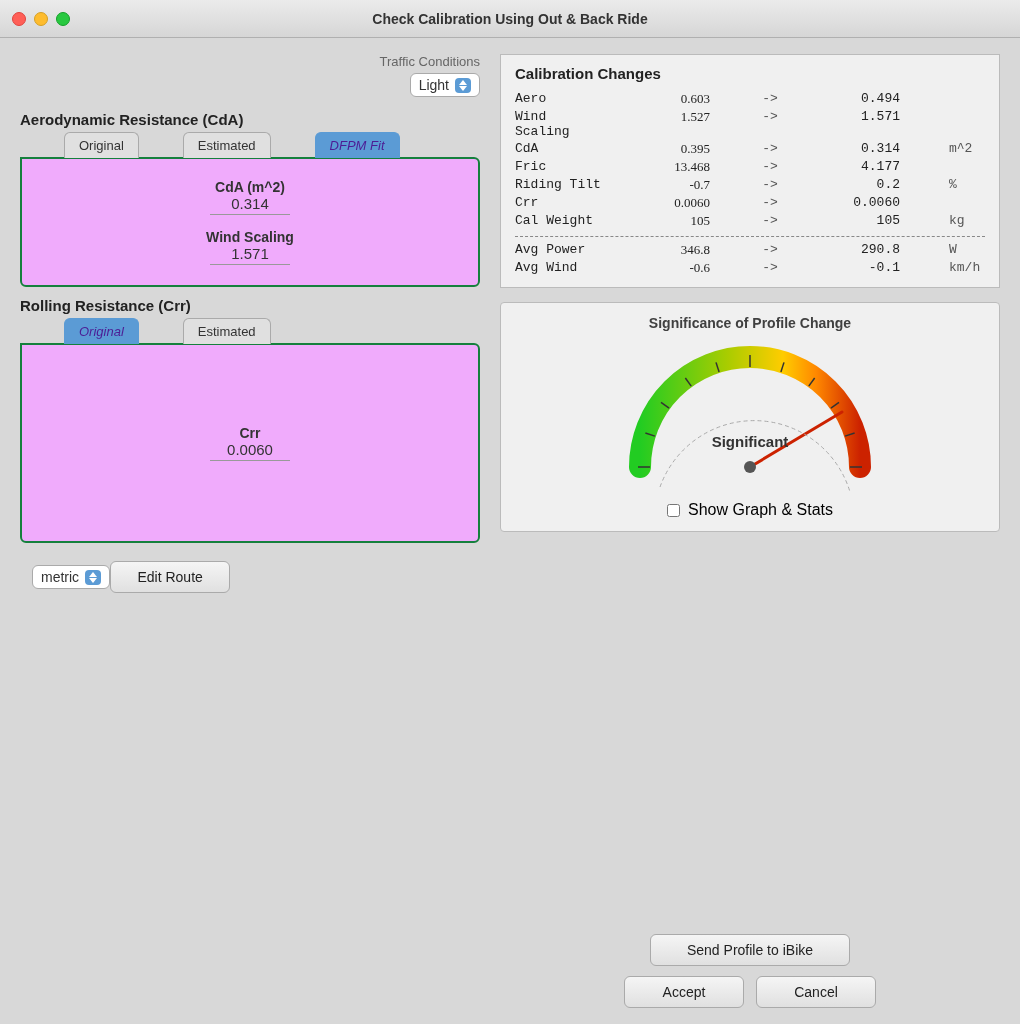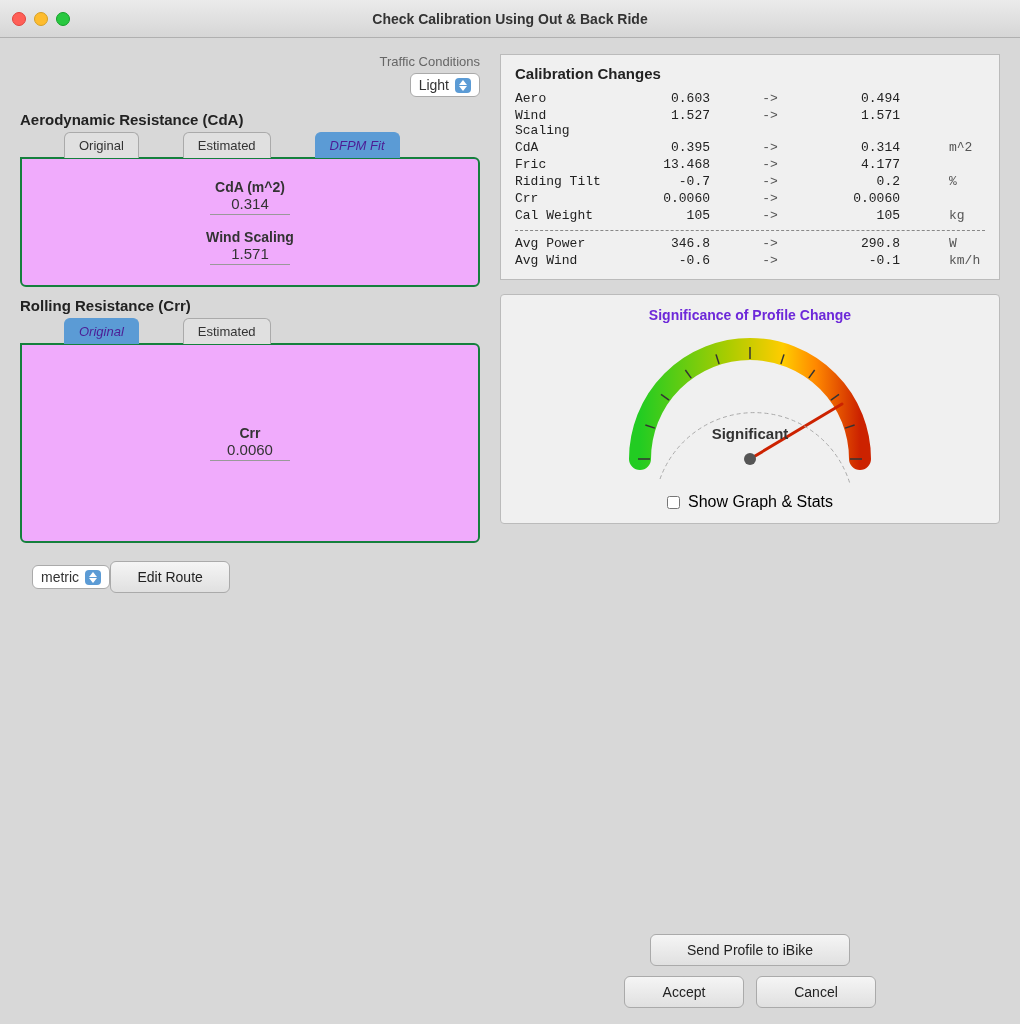--- a/index.html
+++ b/index.html
@@ -208,39 +208,39 @@
     .cal-row {
       display: flex;
       justify-content: space-between;
       padding: 1px 0;
     }
     .cal-row.divider {
       border-bottom: 1px dashed #888;
       margin: 4px 0;
     }
     .cal-label { flex: 0 0 90px; }
-    .cal-from { flex: 0 0 60px; text-align: right; }
+    .cal-from { flex: 0 0 60px; text-align: right; font-family: Liberation Serif, serif; }
     .cal-arrow { flex: 0 0 30px; text-align: center; color: #555; }
     .cal-to { flex: 0 0 70px; text-align: right; }
     .cal-unit { flex: 0 0 40px; text-align: left; padding-left: 4px; color: #555; }
 
     
     .significance-section {
       background: #f0f0f0;
       border: 1px solid #bbb;
       border-radius: 4px;
       padding: 12px 14px;
       display: flex;
       flex-direction: column;
       align-items: center;
     }
     .significance-title {
       font-size: 14px;
       font-weight: bold;
-      color: #6d28d9;
+      color: #404040;
       margin-bottom: 6px;
     }
     .gauge-container {
       width: 280px;
       height: 160px;
       position: relative;
     }
 
     
     .show-graph-row {

